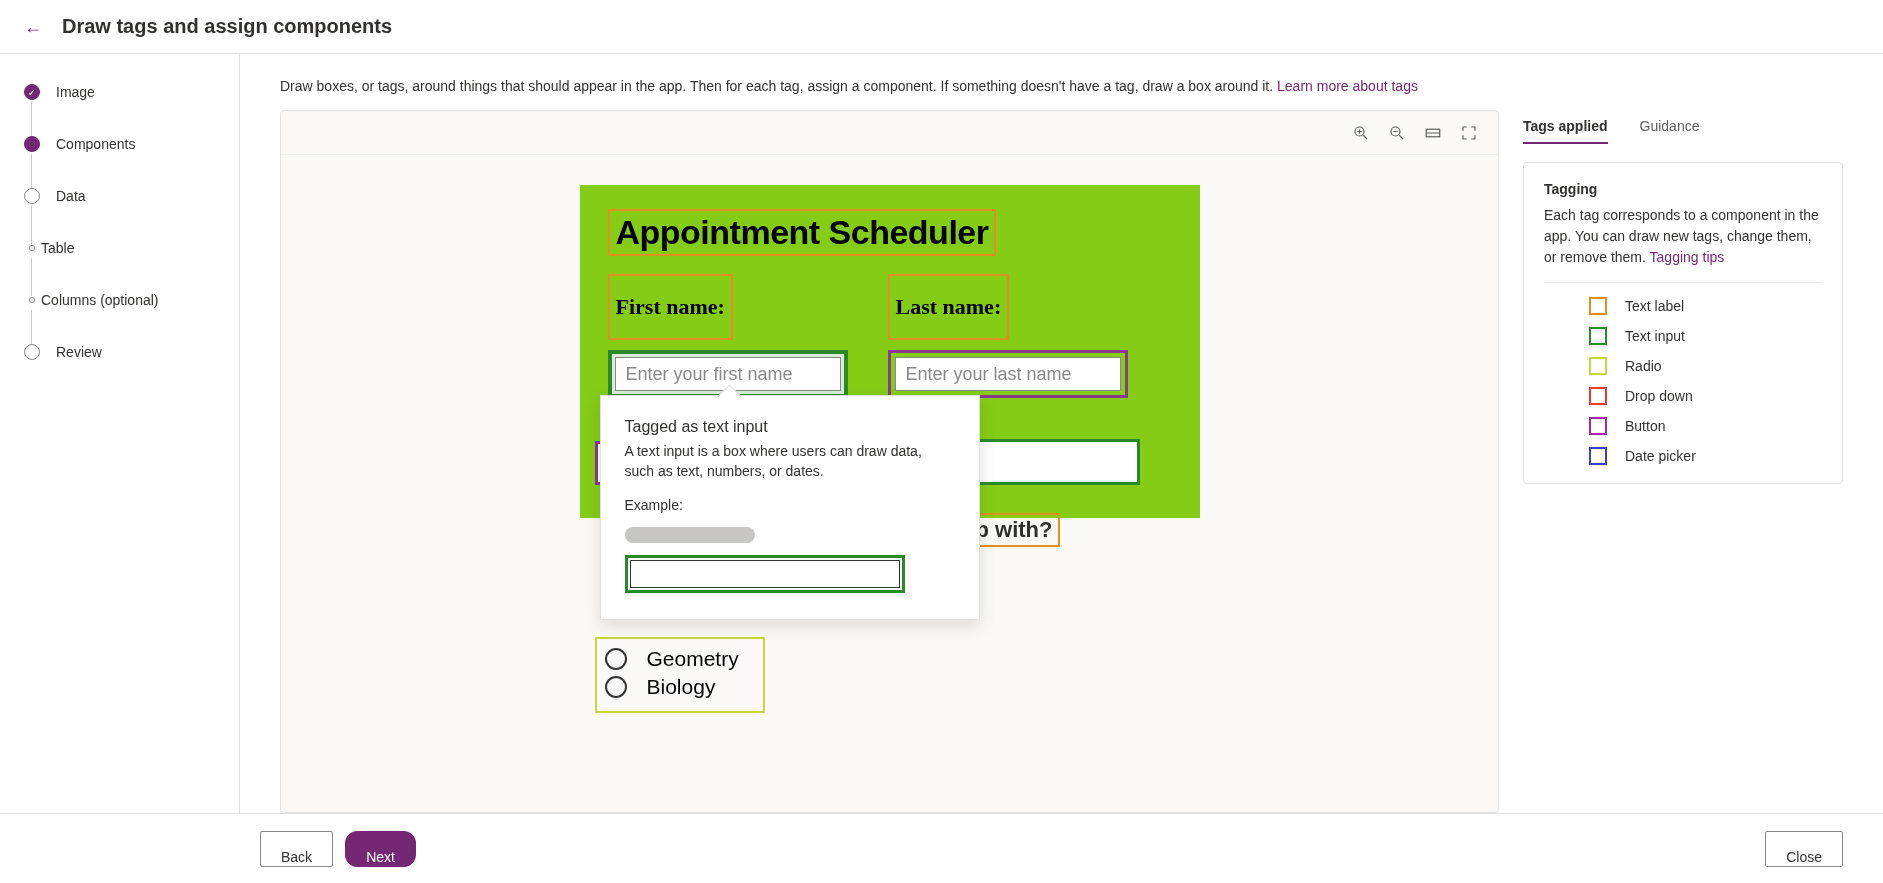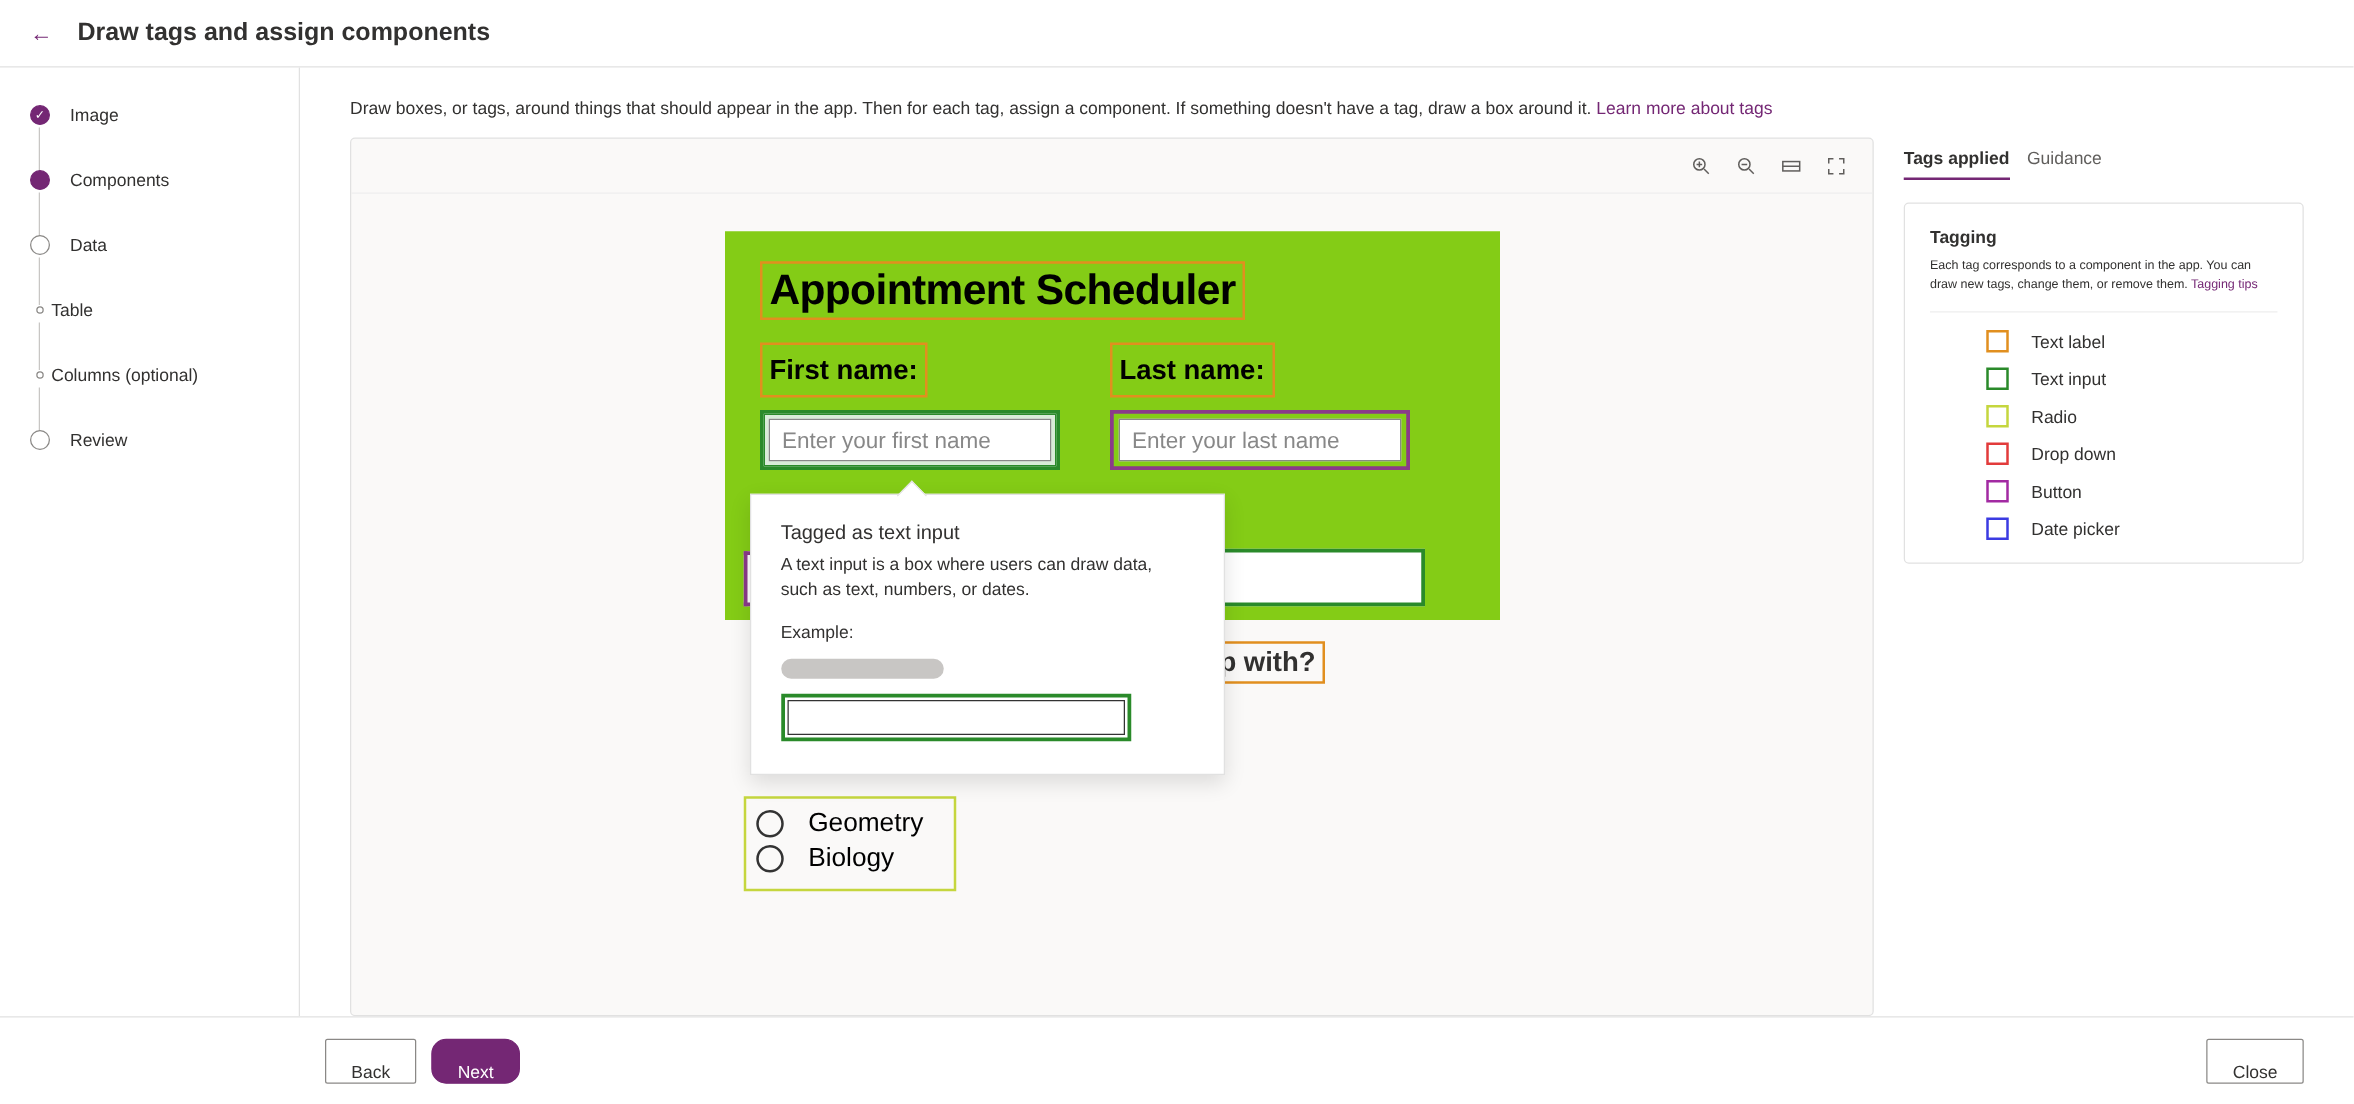--- a/index.html
+++ b/index.html
@@ -155,23 +155,24 @@
     font-family: "Segoe UI", Arial, sans-serif;
     letter-spacing: -0.5px;
   }
   .name-row { display:flex; gap: 40px; margin-top:18px;}
   .field-group { display:flex; flex-direction:column; gap:10px; }
   .tag-label {
     border: 2px solid #e18f1f;
     font-size: 22px;
     font-weight: 600;
     color:#000;
-    padding: 7px 6px;
+    padding: 18px 6px;
     display:inline-block;
     width:fit-content;
+    font-family:Liberation Serif, serif;
   }
   .tag-input {
     border: 3px solid #2a8a2a;
     padding: 4px;
     width: 240px;
   }
   .tag-input.selected { background: #d9ecd9; border: 3px solid #2a8a2a; box-shadow: 0 0 0 1px #2a8a2a inset; }
   .tag-input-inner {
     border: 1px solid #888;
     height: 34px;
@@ -261,35 +262,35 @@
     padding: 4px 8px 8px 8px;
     width: 170px;
   }
   .radio-item { display:flex; align-items:center; gap:20px; margin: 4px 0; }
   .radio-circle { width:22px; height:22px; border:2px solid #333; border-radius:50%; }
   .radio-text { font-size:21px; color:#000; }
 
   
   .right-panel { width: 320px; display:flex; flex-direction:column; }
   .rp-tabs {
-    display:flex; gap: 14px;
+    display:flex; gap: 32px;
     border-bottom: none;
   }
   .rp-tab { font-size:14px; padding: 8px 0; color:#605e5c; cursor:pointer; }
   .rp-tab.active { color:#323130; font-weight:600; border-bottom: 2px solid #742774; }
   .rp-tab.active + .rp-tab, .rp-tab:not(.active){ border-bottom:2px solid transparent;}
 
   .tagging-card {
     margin-top: 18px;
     border:1px solid #e1e1e1;
     border-radius: 4px;
     padding: 18px 20px;
   }
   .tagging-title { font-size:14px; font-weight:600; margin-bottom:8px; }
-  .tagging-desc { font-size:10px; color:#323130; line-height:1.5; }
+  .tagging-desc { font-size:14px; color:#323130; line-height:1.5; }
   .tagging-desc a { color:#742774; text-decoration:none; }
   .legend-divider { border:none; border-top:1px solid #eee; margin:14px 0; }
   .legend-list { list-style:none; display:flex; flex-direction:column; gap:12px; }
   .legend-item { display:flex; align-items:center; gap:18px;padding-left:45px; }
   .legend-swatch { width:18px; height:18px; border:2px solid; }
   .legend-label { font-size:14px; }
 
   
   .footer {
     position:absolute;

